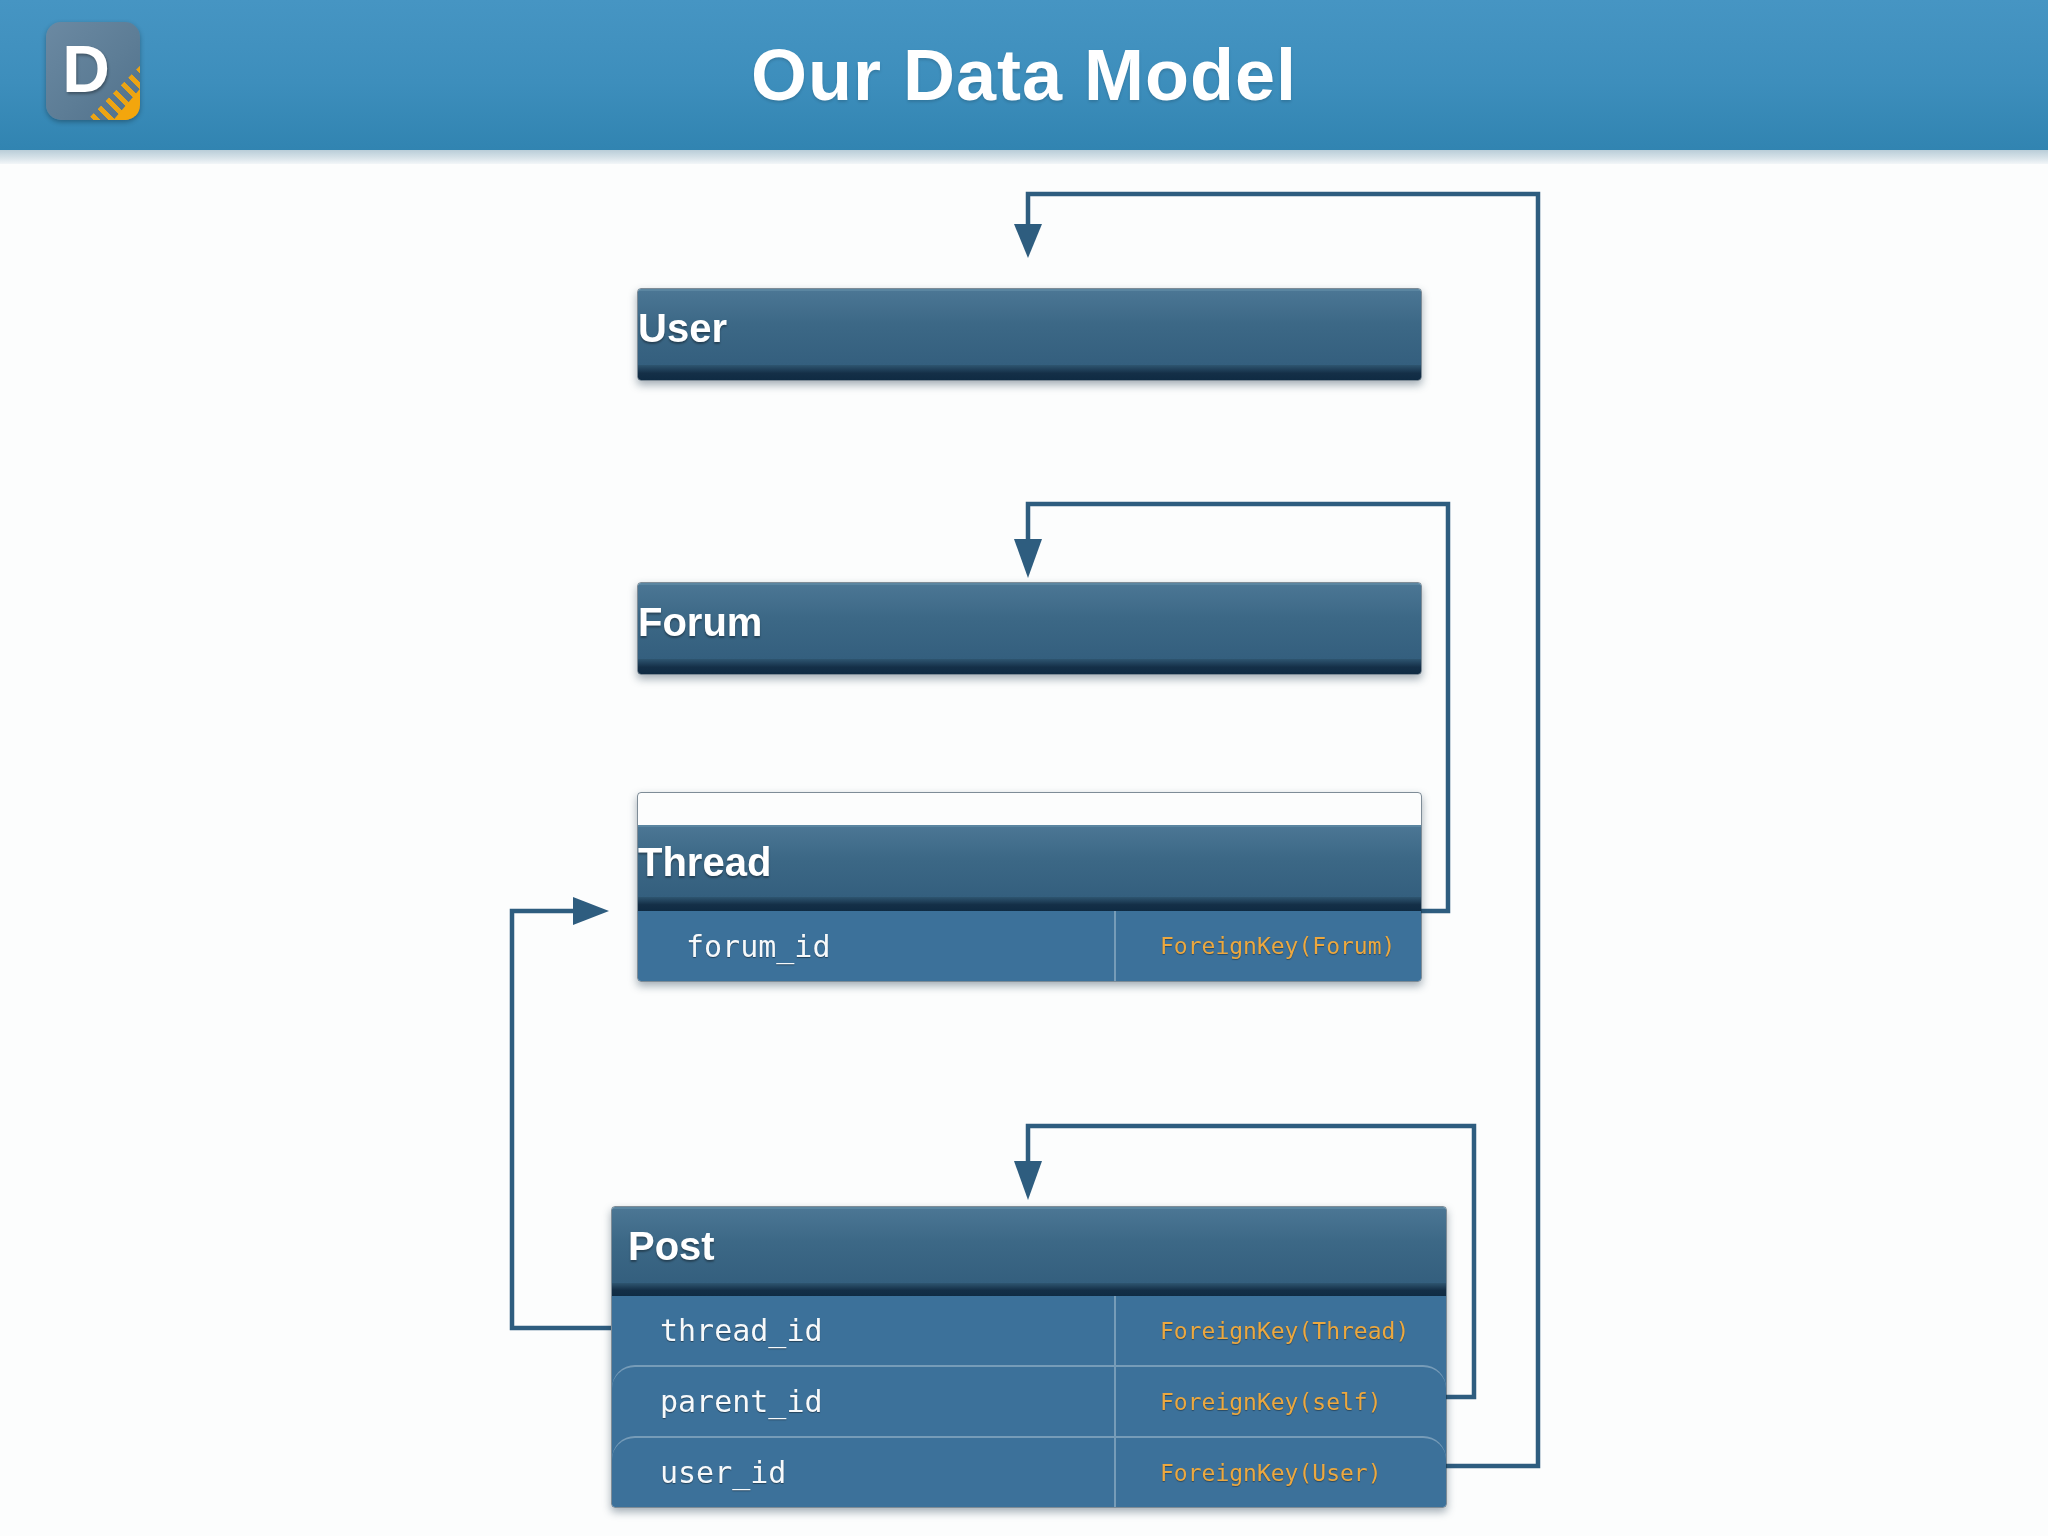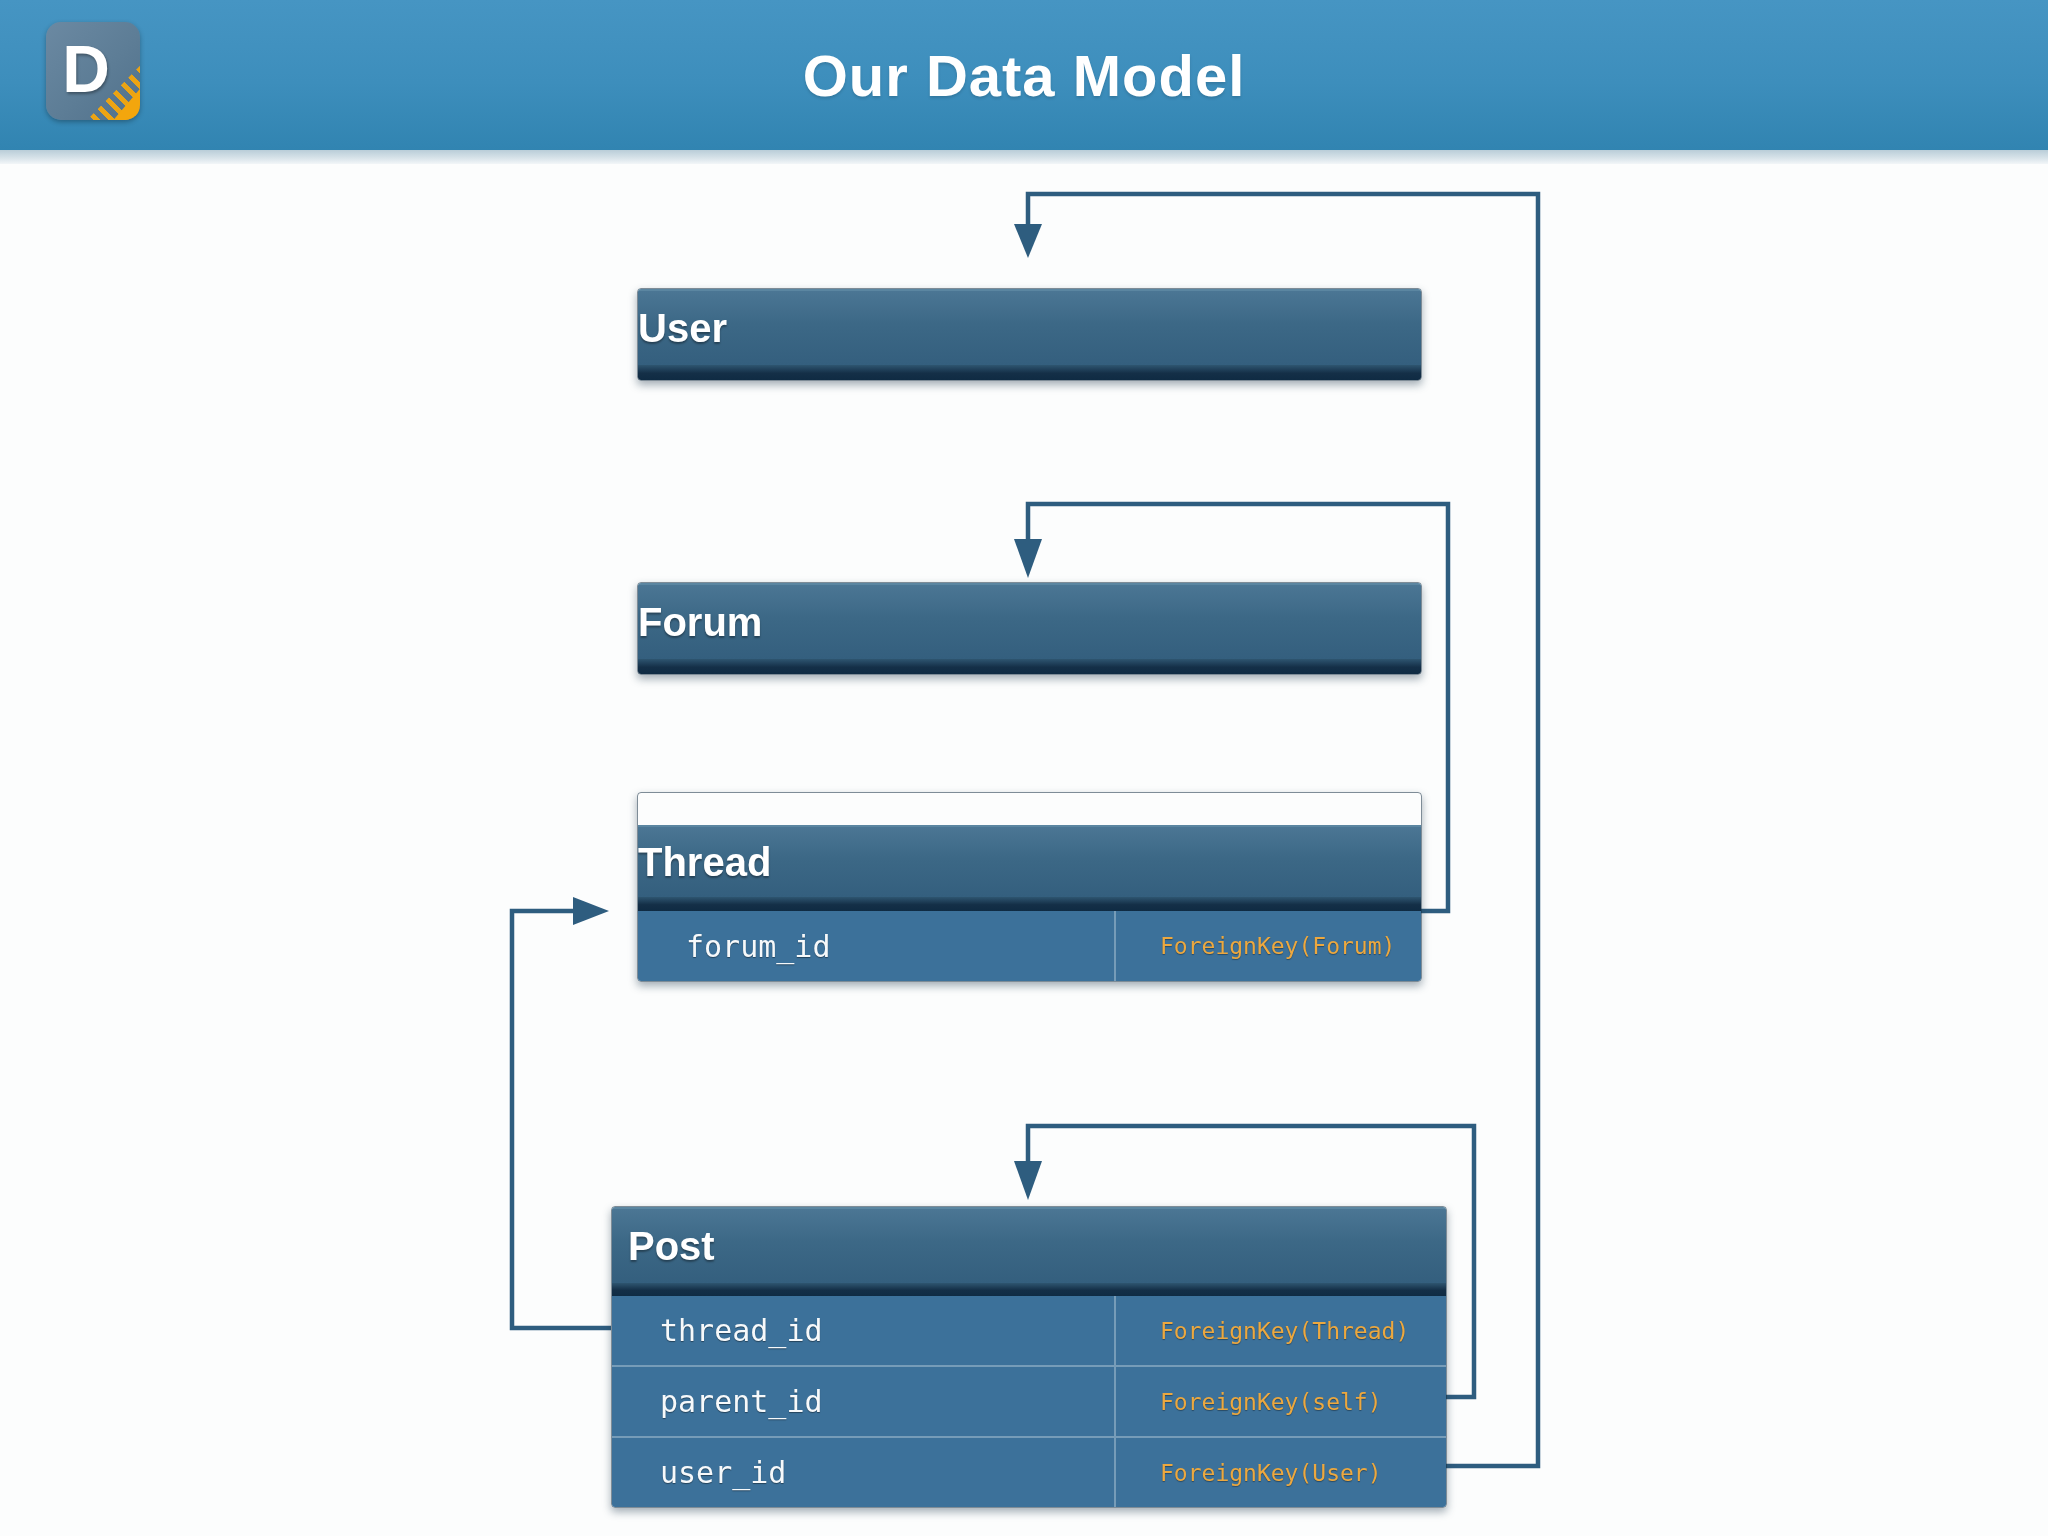--- a/index.html
+++ b/index.html
@@ -24,21 +24,21 @@
   }
   .header-strip {
     position: absolute;
     left: 0; top: 150px;
     width: 2048px; height: 14px;
     background: linear-gradient(180deg, #b9cdd8 0%, #d9e4ea 60%, #f2f6f8 100%);
   }
   .slide-title {
     margin: 0;
     color: #ffffff;
-    font-size: 58px;
+    font-size: 72px;
     font-weight: bold;
     letter-spacing: 1px;
     text-shadow: 0 2px 3px rgba(0,0,0,0.15);
   }
   .logo {
     position: absolute;
     left: 46px; top: 22px;
     width: 94px; height: 98px;
     border-radius: 15px;
     background: linear-gradient(135deg, #6b89a2 0%, #5d7d96 55%, #51718b 100%);
@@ -98,21 +98,21 @@
   .et-title {
     color: #ffffff;
     font-size: 40px;
     font-weight: bold;
     text-shadow: 0 2px 2px rgba(0,0,0,0.35);
   }
   .et-strip {
     background: linear-gradient(180deg, #2e5570 0%, #142f47 55%, #0f2b43 100%);
   }
   .et-rows { background: #3c719a; }
-  .et-row { display: flex; height: 70px; align-items: stretch; }
+  .et-row { display: flex; height: 70px; align-items: stretch; border-radius: 23px; }
   .et-row + .et-row { border-top: 2px solid rgba(255,255,255,0.30); }
   .f-name {
     display: flex; align-items: center;
     padding-left: 48px;
     box-sizing: border-box;
     color: #f6f9fb;
     font-family: "DejaVu Sans Mono", monospace;
     font-size: 30px;
     text-shadow: 0 1px 1px rgba(0,0,0,0.4);
   }

